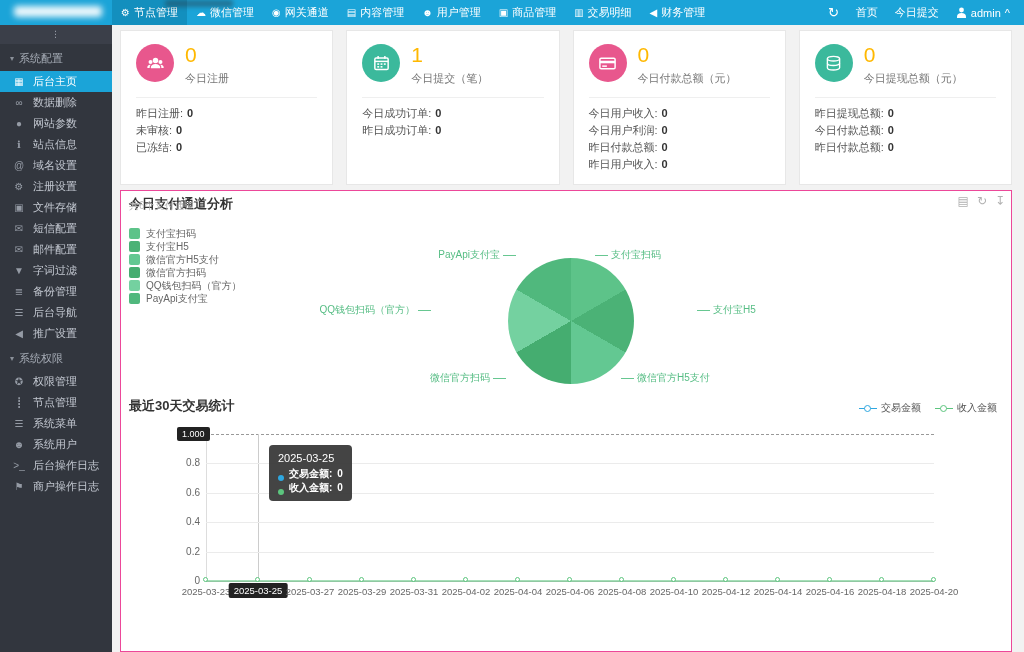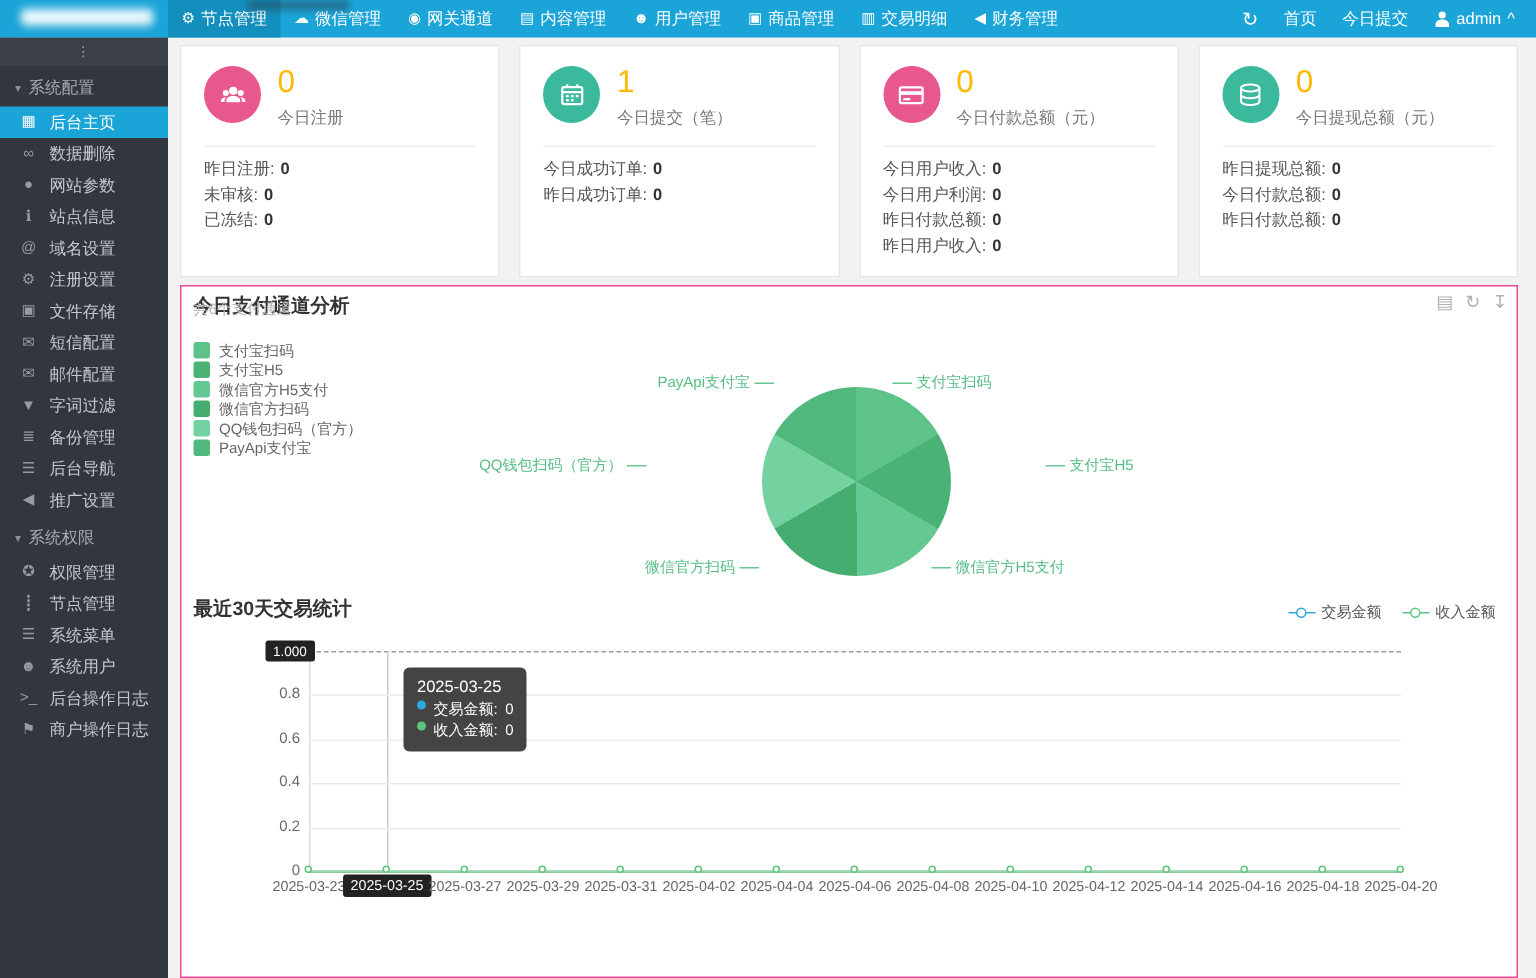--- a/index.html
+++ b/index.html
@@ -82,21 +82,21 @@
   .ylab { position:absolute; width:40px; text-align:right; font-size:10px; color:#666; }
   .ybox { position:absolute; left:56px; top:34px; background:#222; color:#fff; font-size:9px; padding:2px 5px;
           border-radius:2px; }
   .xlab { position:absolute; top:193px; transform:translateX(-50%); font-size:9.5px; color:#666; white-space:nowrap; }
   .xlab.hl { background:#222; color:#fff; padding:2px 5px; border-radius:2px; top:190px; }
   .series-line { position:absolute; left:85px; top:186.5px; width:728px; height:2px; }
   .mk { position:absolute; width:5px; height:5px; border-radius:50%; background:#fff; border:1px solid #74d09f; }
   .tooltip { position:absolute; left:148px; top:52px; background:rgba(52,52,52,.92); border-radius:4px;
              color:#fff; padding:6px 9px; font-size:10px; line-height:14px; z-index:5; }
   .tt-date { font-size:11px; margin-bottom:2px; }
-  .tt-row { display:flex; align-items:flex-start; gap:5px; }
+  .tt-row { display:flex; align-items:flex-end; gap:5px;font-weight:bold; }
   .tt-dot { width:6px; height:6px; border-radius:50%; flex:none; }
 </style>
 </head>
 <body>
 
 <div class="topbar">
   <div class="logo-zone">
     <div class="logo-blur"></div>
   </div>
   <div class="logo-blur2"></div>

